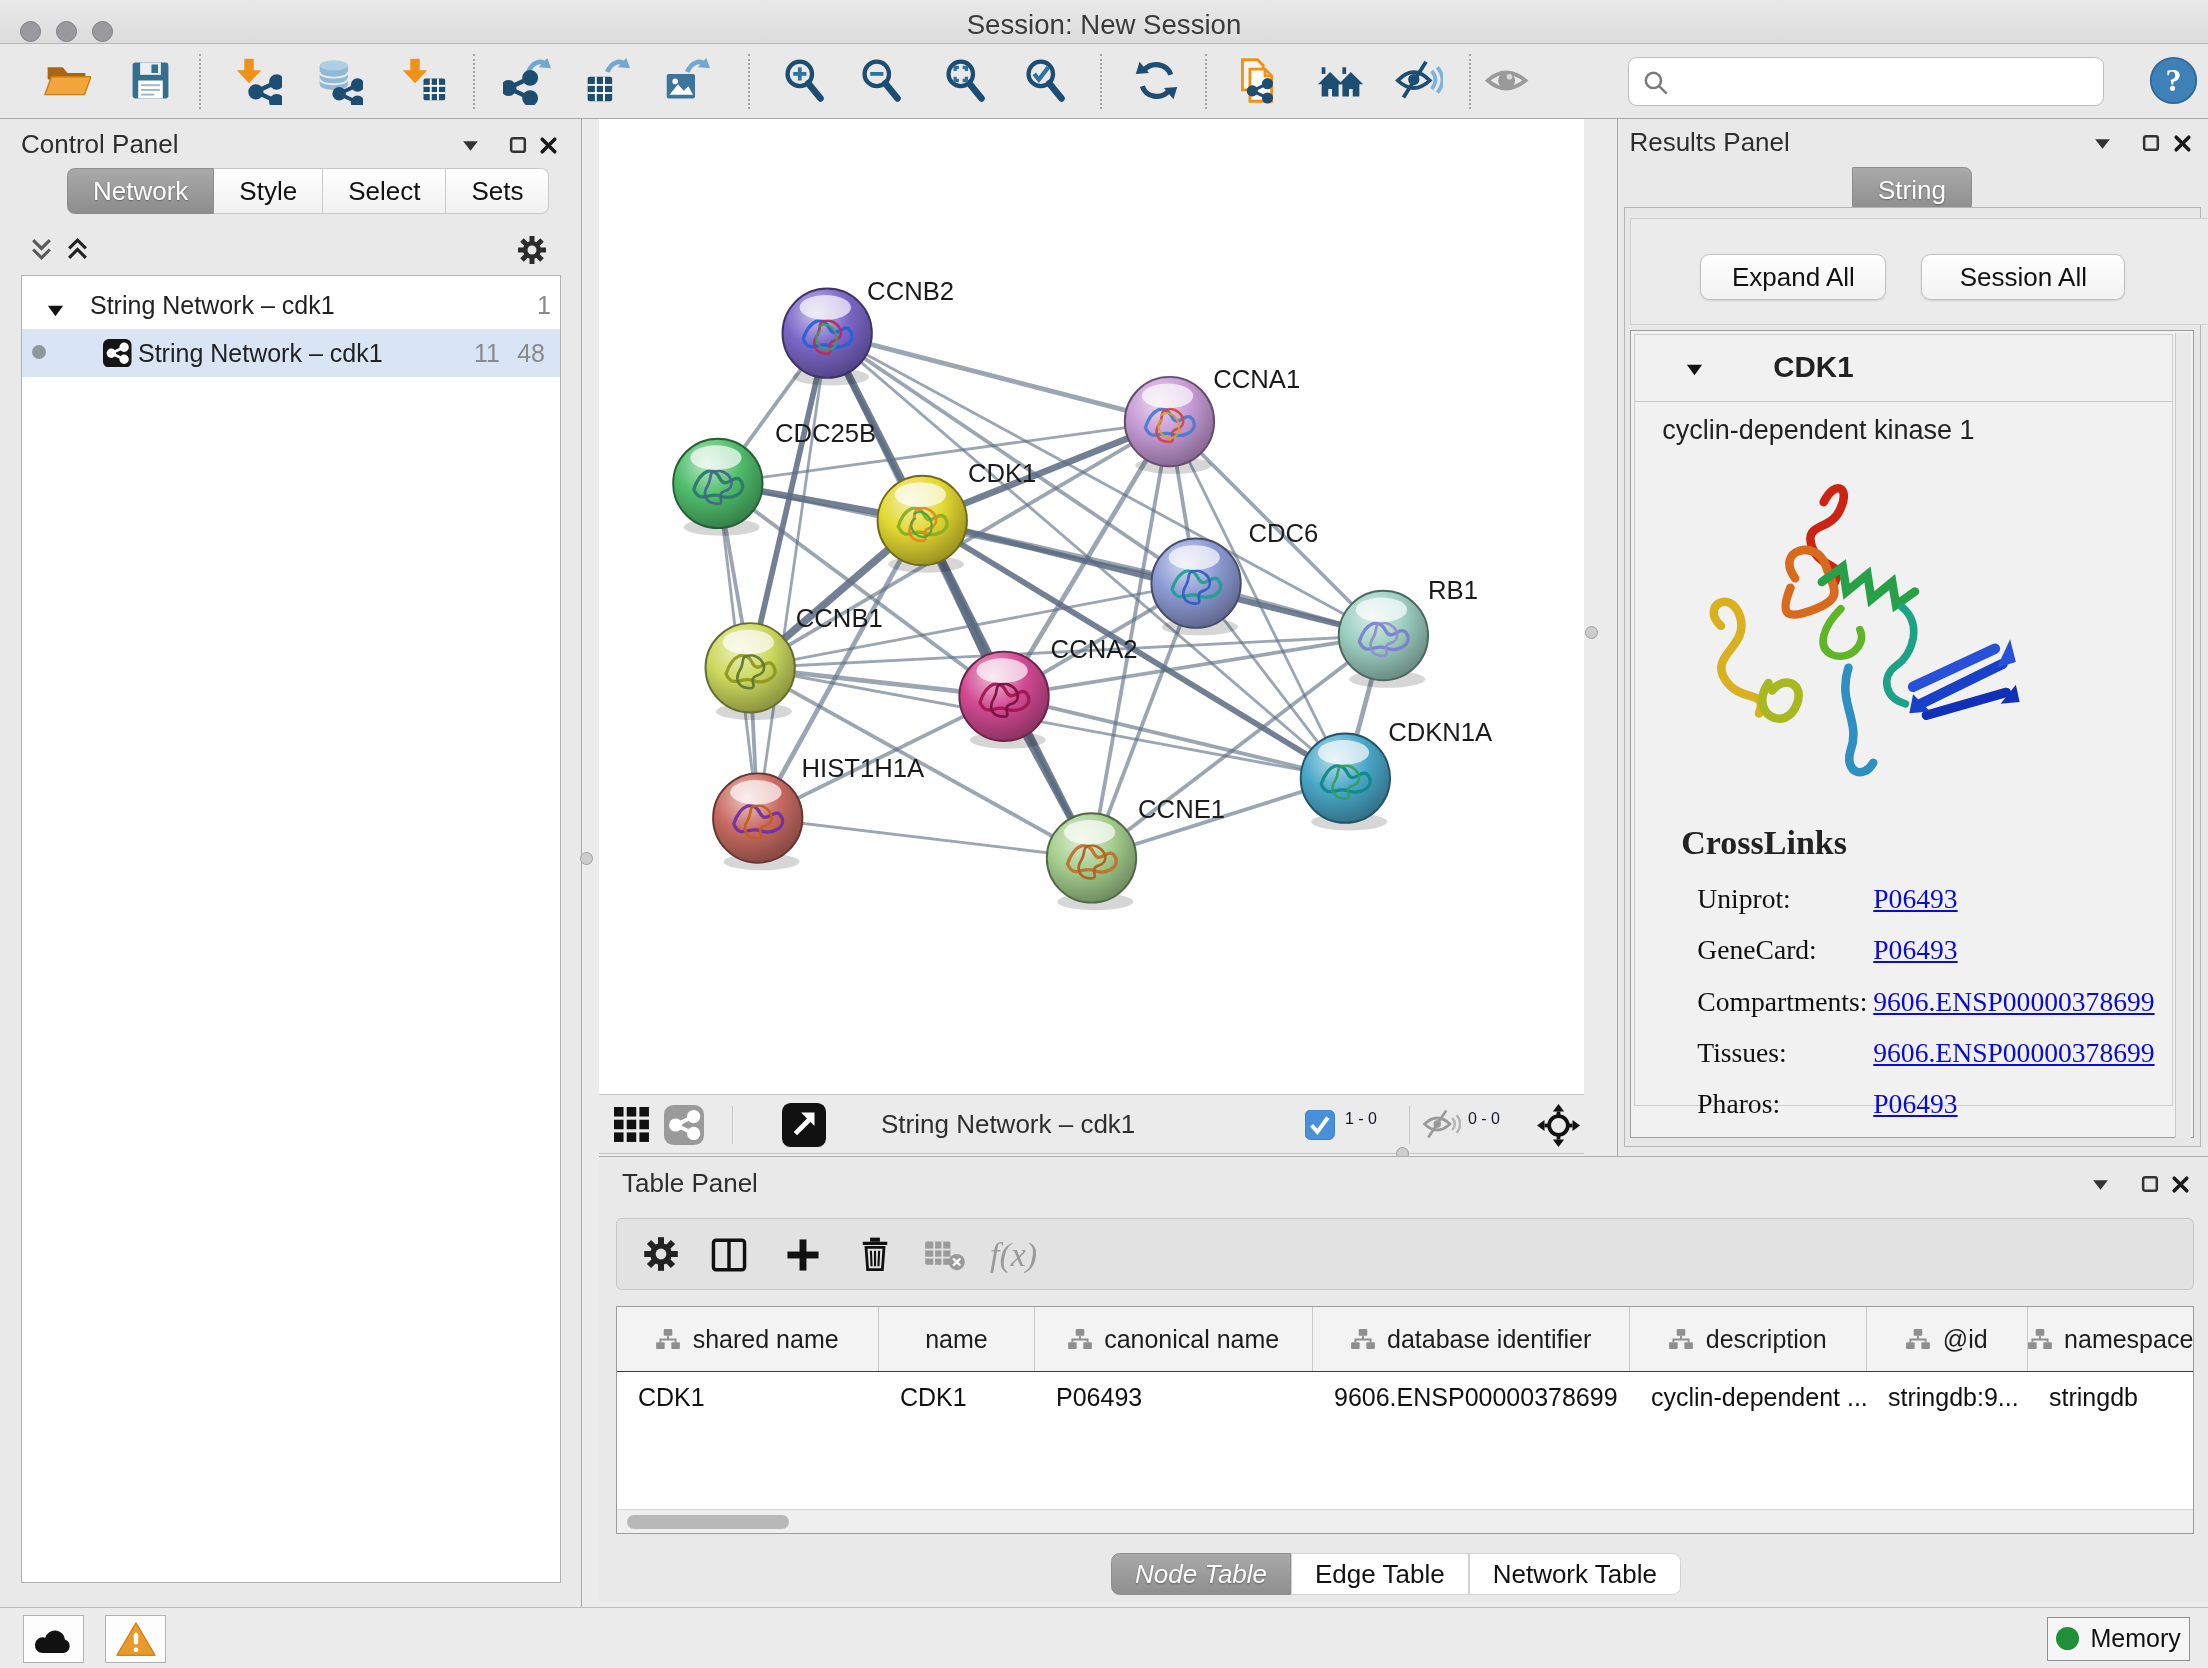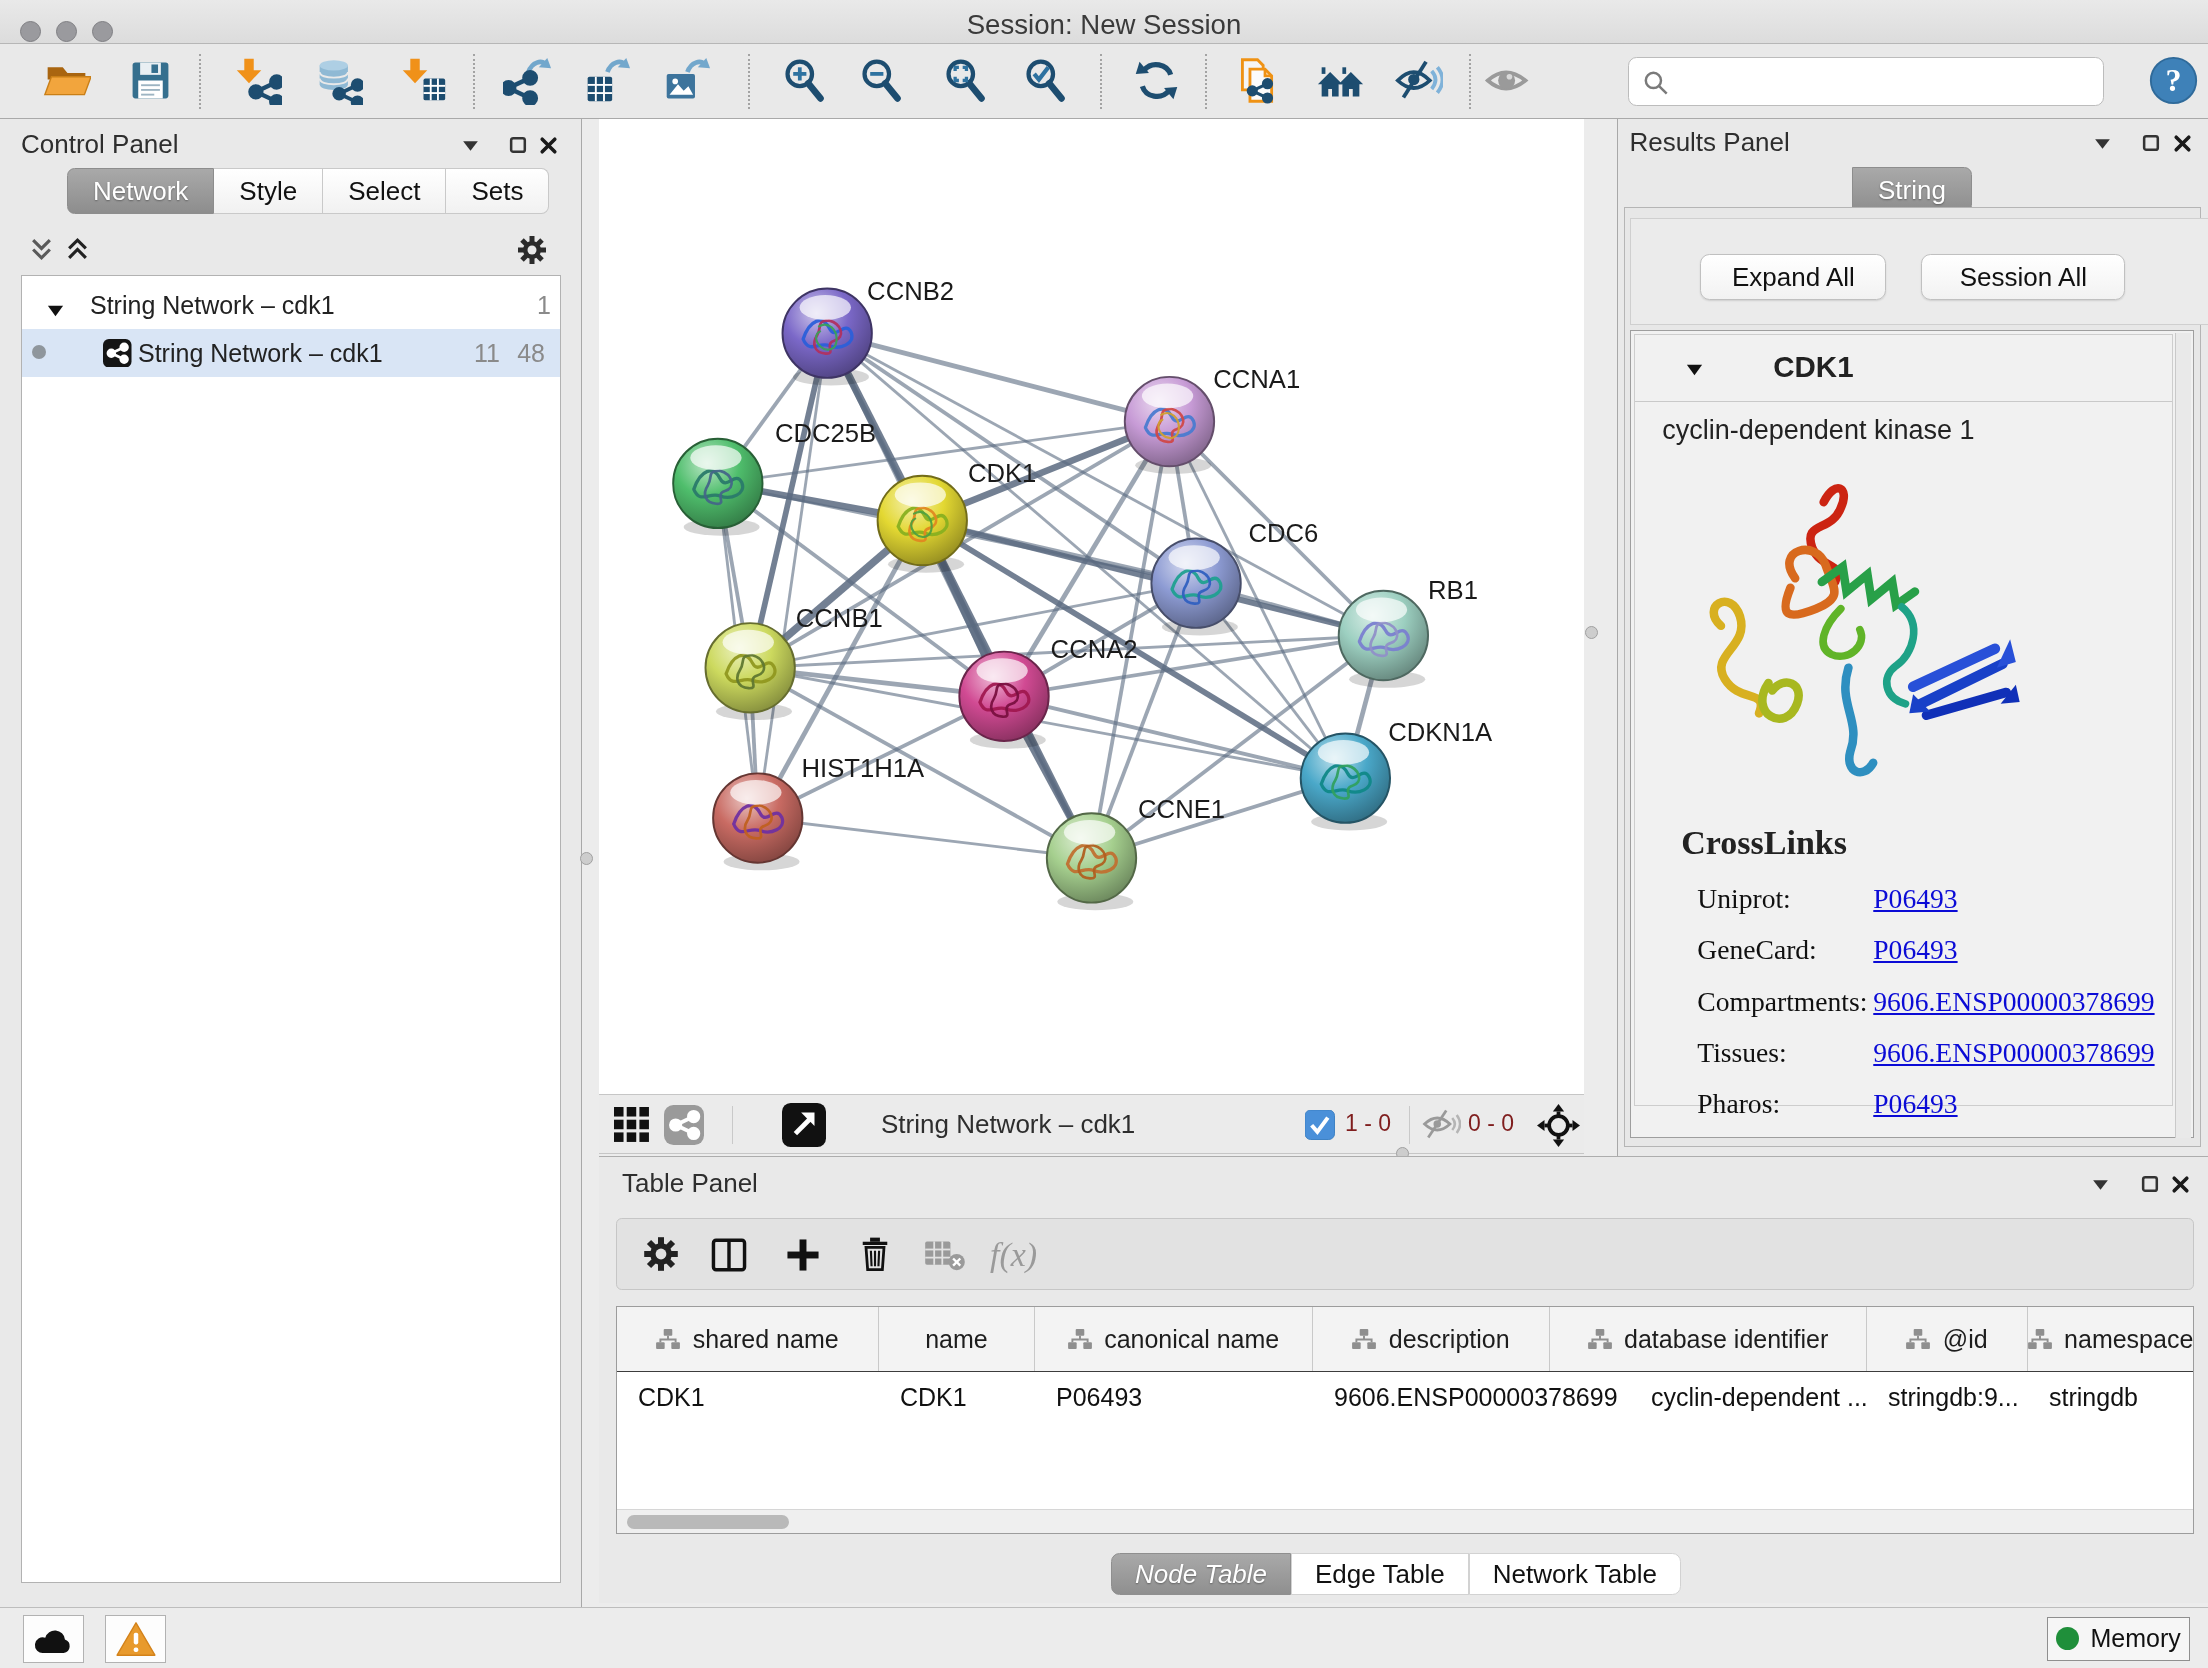--- a/index.html
+++ b/index.html
@@ -34,21 +34,21 @@
   .tab.sel { background:linear-gradient(#a9a9a9,#8d8d8d); color:#fff; border-color:#8d8d8d; text-shadow:0 1px 1.9px rgba(0,0,0,.35); }
   #cp-status { position:absolute; left:0; top:121px; width:100%; text-align:center; font-size:25px; color:#1c1c1c; }
   #cp-listbox { position:absolute; left:21px; top:156px; width:540px; height:1308px; background:#fff; border:1px solid #b2b2b2; }
   .tree-row { position:absolute; left:0; width:100%; font-size:25px; }
   .count { color:#8a8a8a; }
 
   
   #net-canvas { left:599px; top:119px; width:985px; height:975px; background:#fff; }
   #net-navbar { left:599px; top:1094px; width:985px; height:60px; background:#ebebeb; border-top:1px solid #c6c6c6; border-bottom:1px solid #c6c6c6; }
   .nav-vsep { position:absolute; top:10.5px; height:38px; width:1px; background:#c9c9c9; }
-  .nav-txt { position:absolute; font-size:23px; color:#7f1d1d; top:15px; }
+  .nav-txt { position:absolute; font-size:16px; color:#0f172a; top:15px; }
   .split-dot { position:absolute; width:13.3px; height:13.3px; border-radius:50%; background:#cdcdcd; border:1px solid #a0a0a0; }
 
   
   #results-panel { left:1617px; top:119px; width:592px; height:1037px; background:#e9e9e9; border-left:1px solid #a8a8a8; }
   #rp-outer { position:absolute; left:5.7px; top:88px; width:577px; height:940px; background:#e7e7e7; border:1px solid #b5b5b5; }
   #rp-btnbox { position:absolute; left:5.7px; top:9.5px; width:672px; height:107px; background:#ebebeb; border:1px solid #cfcfcf; }
   .rp-btn { position:absolute; top:35px; height:46px; background:linear-gradient(#ffffff,#f2f2f2); border:1px solid #c0c0c0; border-radius:9.5px; font-size:26px; text-align:center; line-height:44px; color:#111; box-shadow:0 1px 1.9px rgba(0,0,0,.12); }
   #rp-main { position:absolute; left:5.7px; top:122px; width:564px; height:808px; background:#f1f1f1; border:1px solid #9e9e9e; }
   #rp-inner { position:absolute; left:2.9px; top:2.9px; width:539px; height:772px; border:1px solid #cdcdcd; }
   #rp-gutter { position:absolute; right:1.9px; top:1.9px; width:16px; height:805px; background:#e9e9e9; border-left:1px solid #c9c9c9; }
@@ -737,45 +737,45 @@
               <rect x="8" y="0" width="9" height="7" rx="1"></rect>
               <rect x="0" y="14" width="9" height="7" rx="1"></rect>
               <rect x="16" y="14" width="9" height="7" rx="1"></rect>
             </g>
             <g stroke="#8f8f8f" stroke-width="2" fill="none">
               <path d="M12.5 7 v4 M4.5 14 v-3 h16 v3"></path>
             </g>
           </svg>
           <span>canonical name</span>
         </div>
+        <div class="th" style="width: 317px;">
+          <svg width="24" height="20" viewBox="0 0 25 21">
+            <g fill="#8f8f8f">
+              <rect x="8" y="0" width="9" height="7" rx="1"></rect>
+              <rect x="0" y="14" width="9" height="7" rx="1"></rect>
+              <rect x="16" y="14" width="9" height="7" rx="1"></rect>
+            </g>
+            <g stroke="#8f8f8f" stroke-width="2" fill="none">
+              <path d="M12.5 7 v4 M4.5 14 v-3 h16 v3"></path>
+            </g>
+          </svg>
+          <span>database identifier</span>
+        </div>
         <div class="th" style="width: 237px;">
           <svg width="24" height="20" viewBox="0 0 25 21">
             <g fill="#8f8f8f">
               <rect x="8" y="0" width="9" height="7" rx="1"></rect>
               <rect x="0" y="14" width="9" height="7" rx="1"></rect>
               <rect x="16" y="14" width="9" height="7" rx="1"></rect>
             </g>
             <g stroke="#8f8f8f" stroke-width="2" fill="none">
               <path d="M12.5 7 v4 M4.5 14 v-3 h16 v3"></path>
             </g>
           </svg>
           <span>description</span>
-        </div>
-        <div class="th" style="width: 317px;">
-          <svg width="24" height="20" viewBox="0 0 25 21">
-            <g fill="#8f8f8f">
-              <rect x="8" y="0" width="9" height="7" rx="1"></rect>
-              <rect x="0" y="14" width="9" height="7" rx="1"></rect>
-              <rect x="16" y="14" width="9" height="7" rx="1"></rect>
-            </g>
-            <g stroke="#8f8f8f" stroke-width="2" fill="none">
-              <path d="M12.5 7 v4 M4.5 14 v-3 h16 v3"></path>
-            </g>
-          </svg>
-          <span>database identifier</span>
         </div>
         <div class="th" style="width: 161px;">
           <svg width="24" height="20" viewBox="0 0 25 21">
             <g fill="#8f8f8f">
               <rect x="8" y="0" width="9" height="7" rx="1"></rect>
               <rect x="0" y="14" width="9" height="7" rx="1"></rect>
               <rect x="16" y="14" width="9" height="7" rx="1"></rect>
             </g>
             <g stroke="#8f8f8f" stroke-width="2" fill="none">
               <path d="M12.5 7 v4 M4.5 14 v-3 h16 v3"></path>

